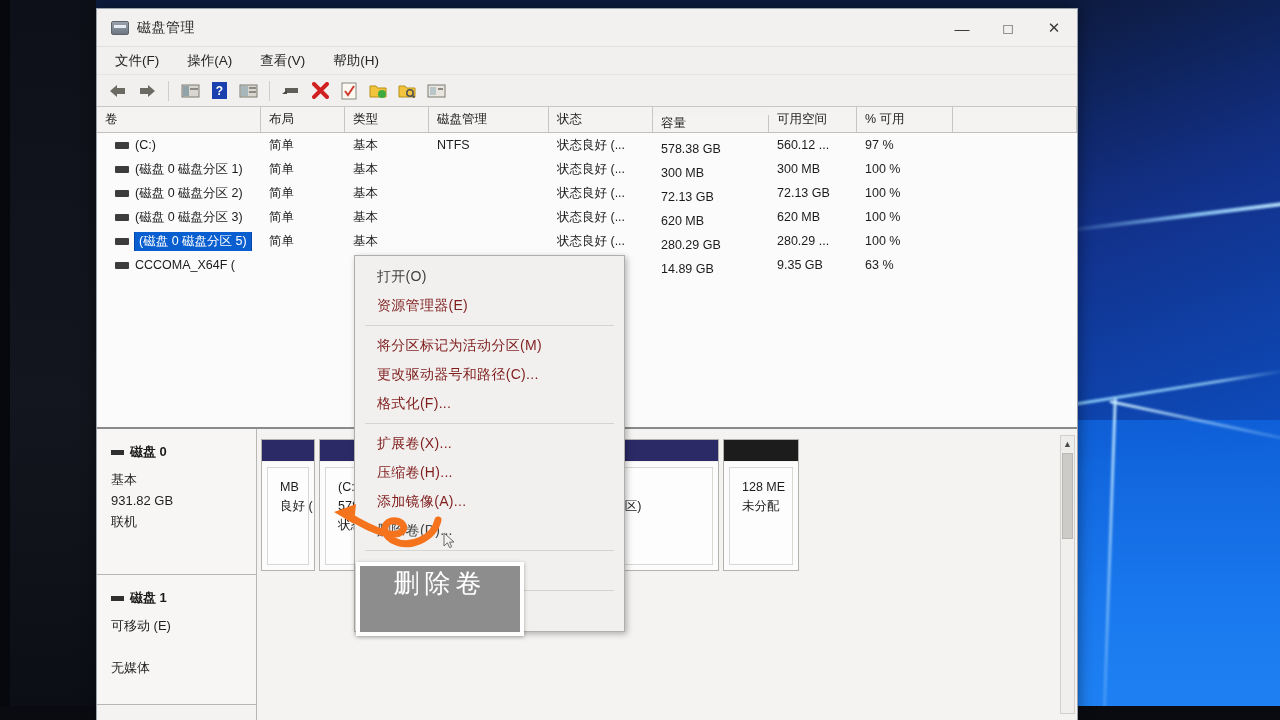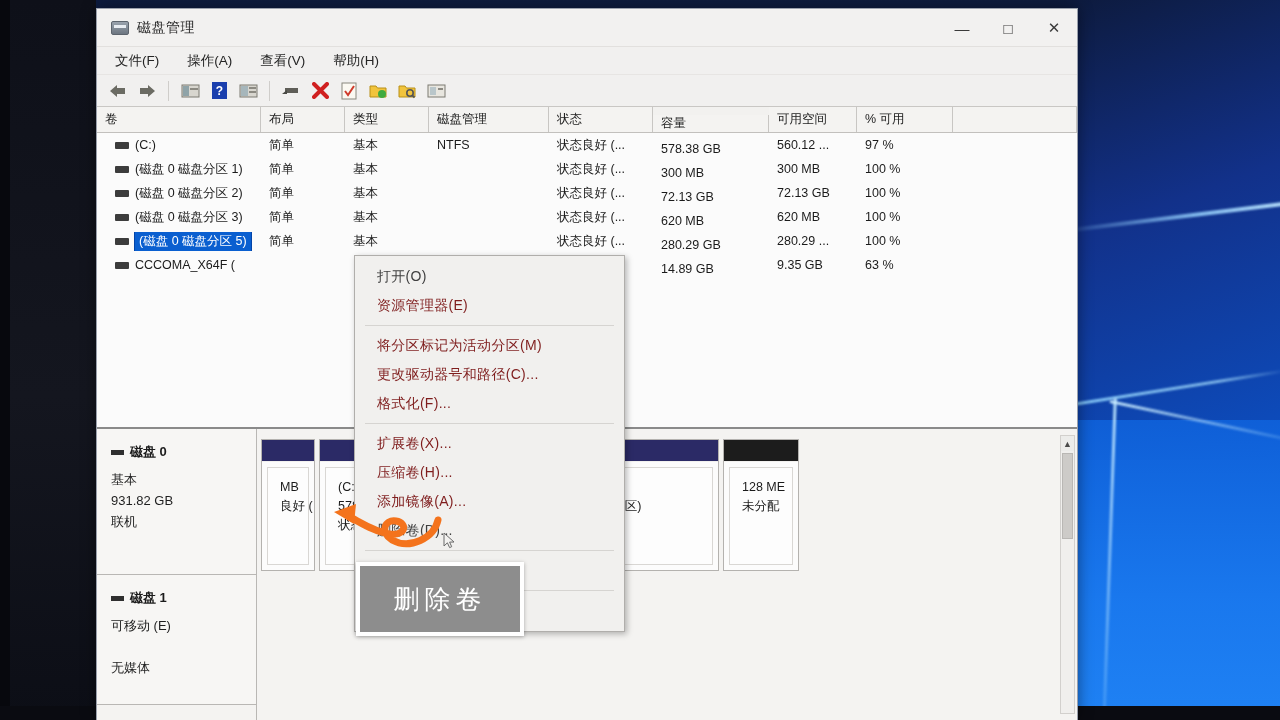--- a/index.html
+++ b/index.html
@@ -183,21 +183,21 @@
 
   #cursor {
     position:absolute; left:346px; top:523px; width:14px; height:18px; z-index:45;
   }
 
   
   #arrow { position:absolute; left:330px; top:492px; z-index:60; pointer-events:none; }
   #callout {
     position:absolute; left:356px; top:562px; width:168px; height:74px;
     background:#8d8d8d; border:4px solid #ffffff;
-    display:flex; align-items:center; justify-content:center; z-index:55;
+    display:flex; align-items:flex-start; justify-content:center; z-index:55;
     box-shadow:0 1px 4px rgba(0,0,0,.3);
   }
   #callout .ctext {
     font-size:26px; color:#ffffff; letter-spacing:5px;
   }
 </style>
 </head>
 <body>
 
 <div id="desktop">

